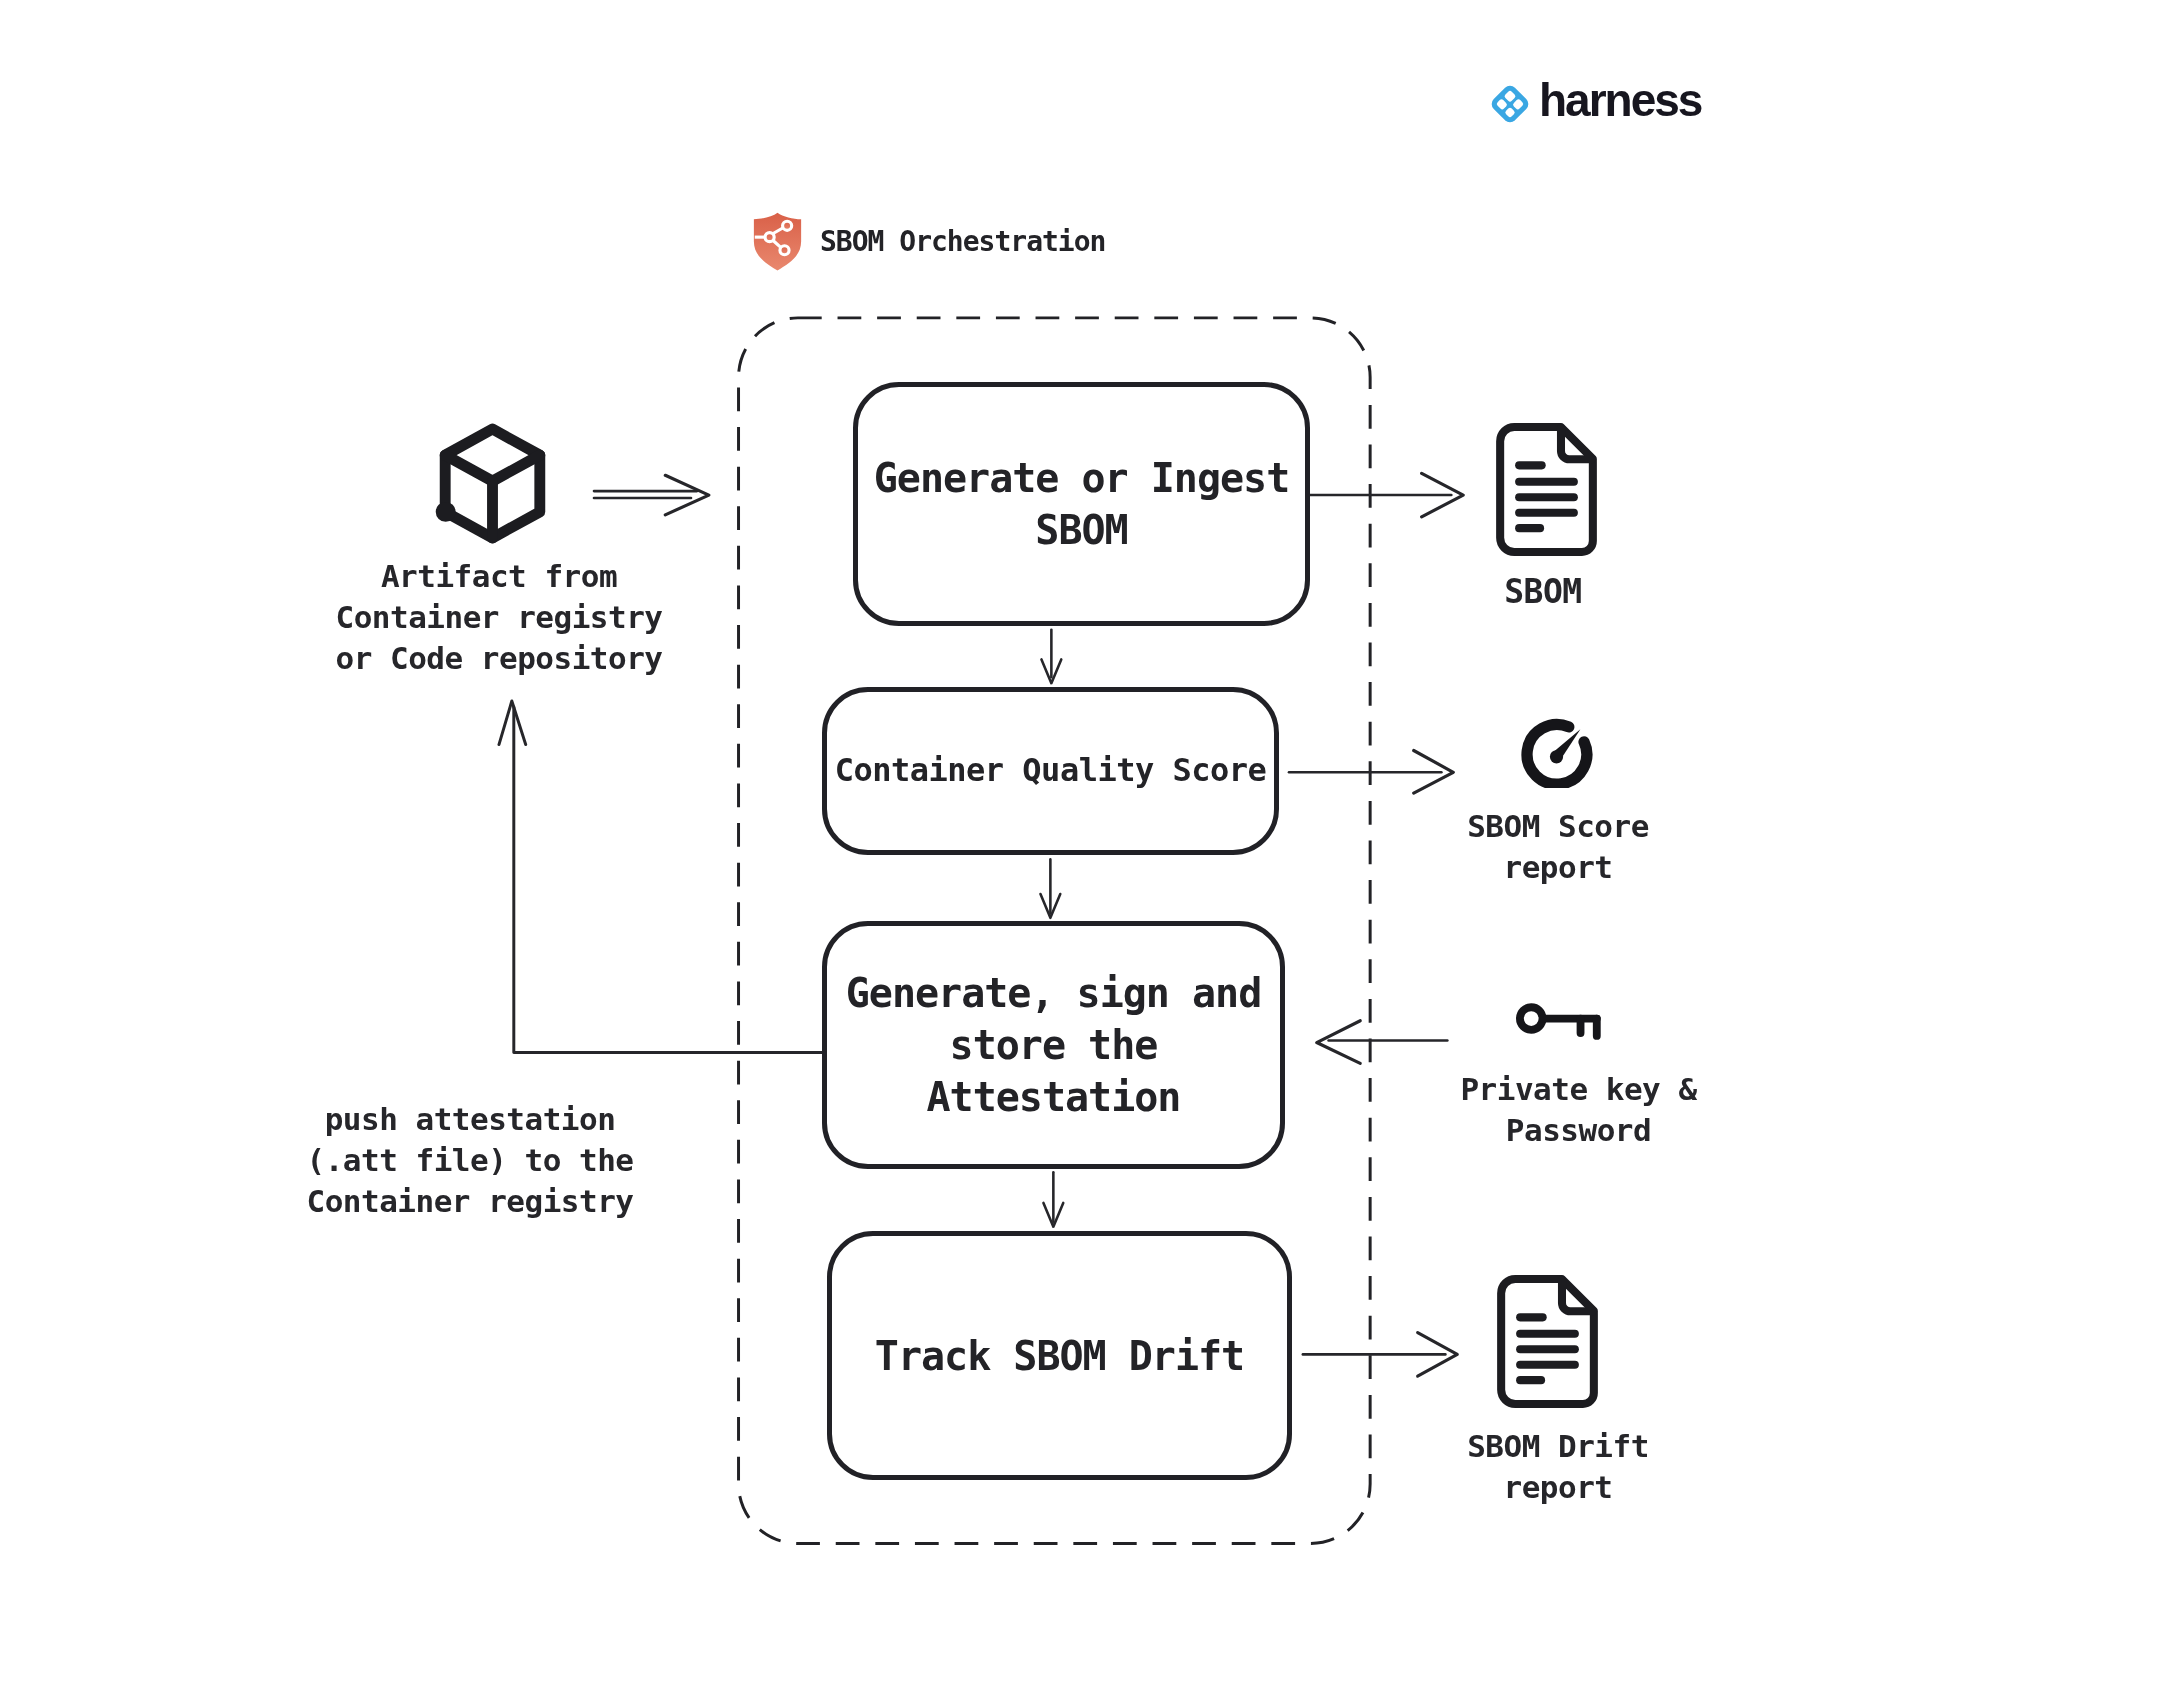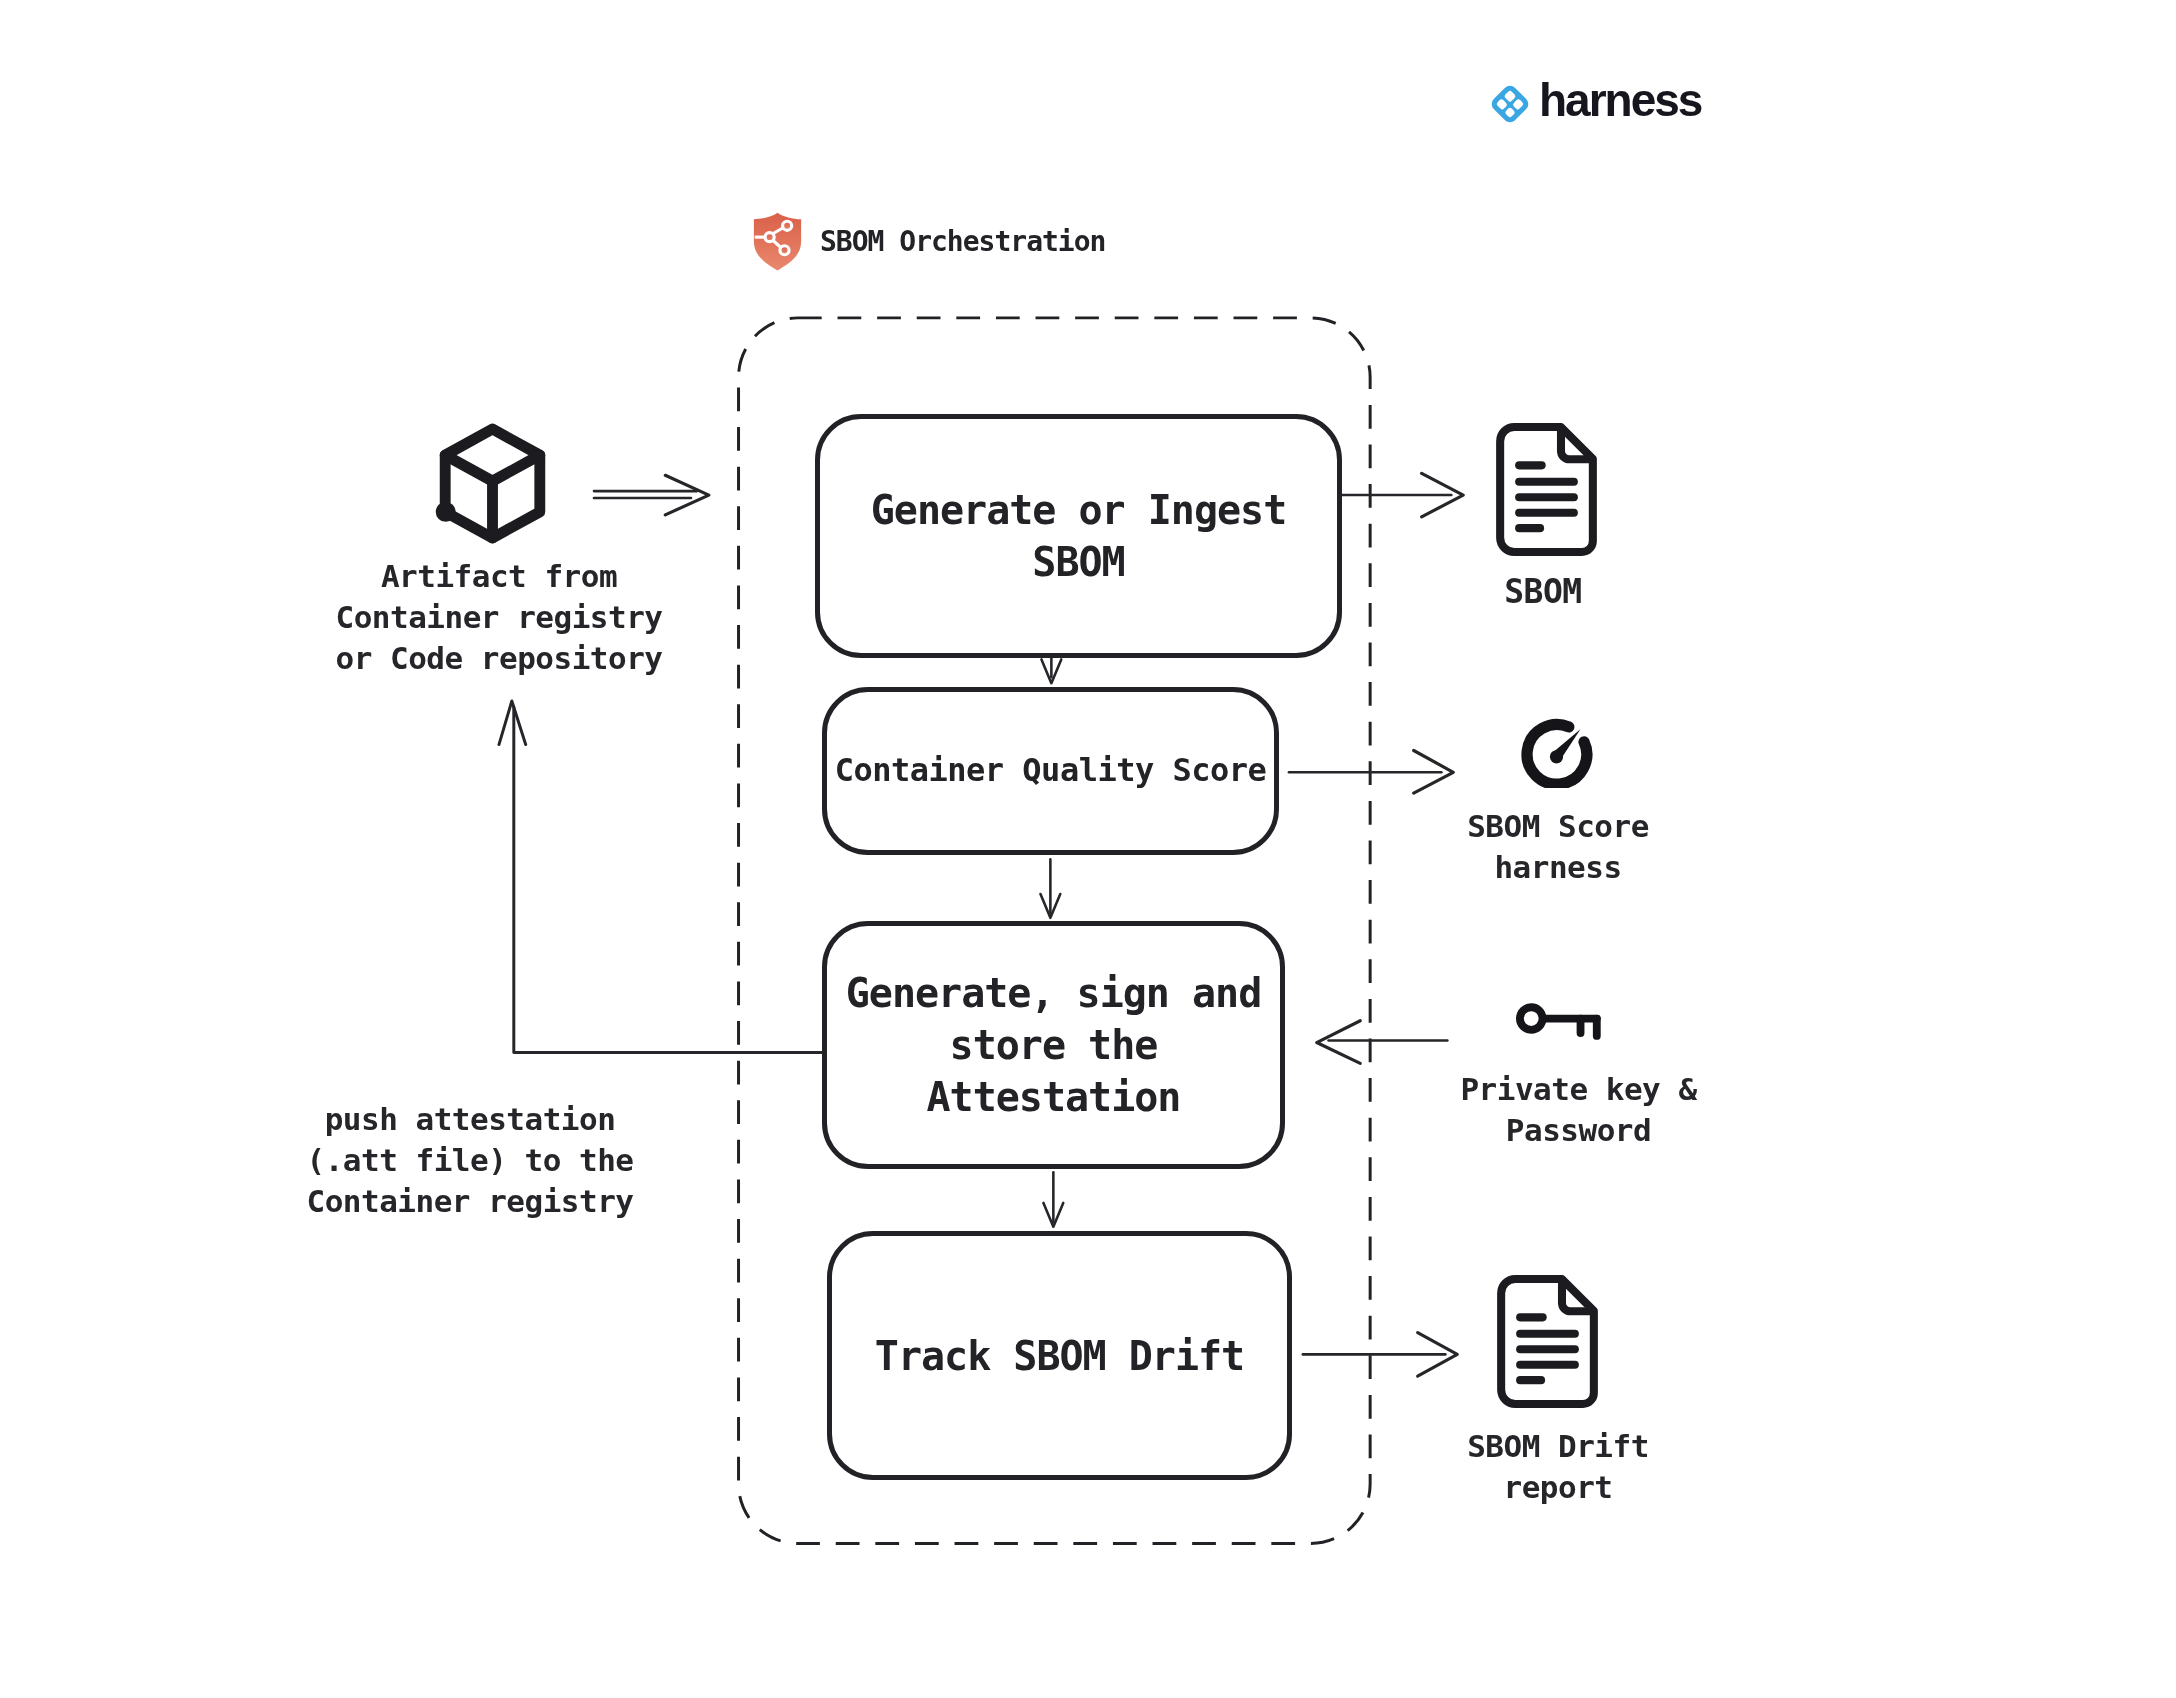--- a/index.html
+++ b/index.html
@@ -36,21 +36,21 @@
   .step{
     position:absolute;
     background:#ffffff;
     border:5px solid #212126;
     border-radius:46px;
     display:flex;align-items:center;justify-content:center;
     text-align:center;
     box-sizing:border-box;
   }
   .step .lbl{white-space:pre-line;font-weight:bold;line-height:1.3;letter-spacing:-1px;}
-  #step-0{left:815px;top:382px;width:527px;height:244px;margin-top:32px;}
+  #step-0{left:853px;top:382px;width:457px;height:244px;}
   #step-0 .lbl{font-size:40px;}
   #step-1{left:822px;top:687px;width:457px;height:168px;}
   #step-1 .lbl{font-size:32px;letter-spacing:-0.5px;}
   #step-2{left:822px;top:921px;width:463px;height:248px;}
   #step-2 .lbl{font-size:40px;}
   #step-3{left:827px;top:1231px;width:465px;height:249px;}
   #step-3 .lbl{font-size:40px;}
 
   
   .side-label{
@@ -189,21 +189,21 @@
     </g>
   </svg>
   <div class="side-label" style="left:1444px;top:570px;width:198px;font-size:33px;">SBOM</div>
 
   <svg class="icon-abs" style="left:1516px;top:715px;" width="81" height="73" viewBox="0 0 24 22">
     <path d="M15.7 3.6 A9 9 0 1 0 20.3 8.1" fill="none" stroke="#151519" stroke-width="3.4" stroke-linecap="round"></path>
     <polygon points="19.2,4.3 13.1,13.6 10.8,11.4" fill="#151519"></polygon>
     <circle cx="12" cy="12.6" r="2" fill="#151519"></circle>
   </svg>
   <div class="side-label" style="left:1439px;top:806px;width:238px;">SBOM Score
-harness</div>
+report</div>
 
   <svg class="icon-abs" style="left:1515px;top:998px;" width="87" height="44" viewBox="0 0 30 15">
     <g stroke="#151519" stroke-width="2.7" fill="none" stroke-linecap="round" stroke-linejoin="round">
       <circle cx="5.6" cy="7" r="3.9"></circle>
       <path d="M9.6 7 H28.2"></path>
       <path d="M28.2 7 V13"></path>
       <path d="M22.6 7 V12"></path>
     </g>
   </svg>
   <div class="side-label" style="left:1440px;top:1069px;width:277px;">Private key &amp;

